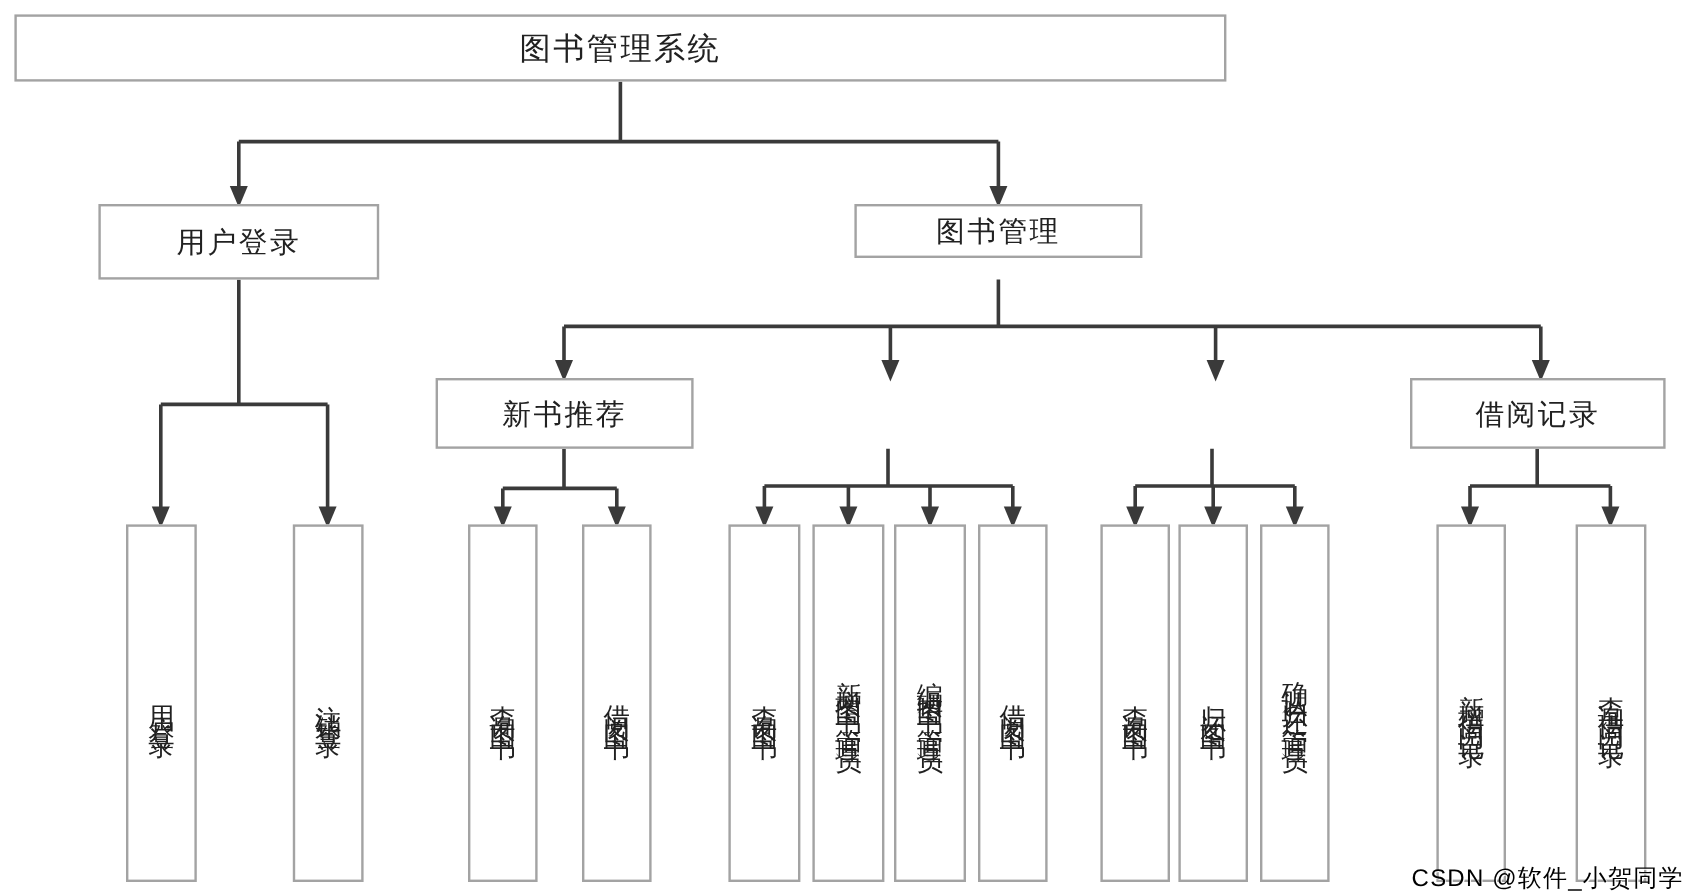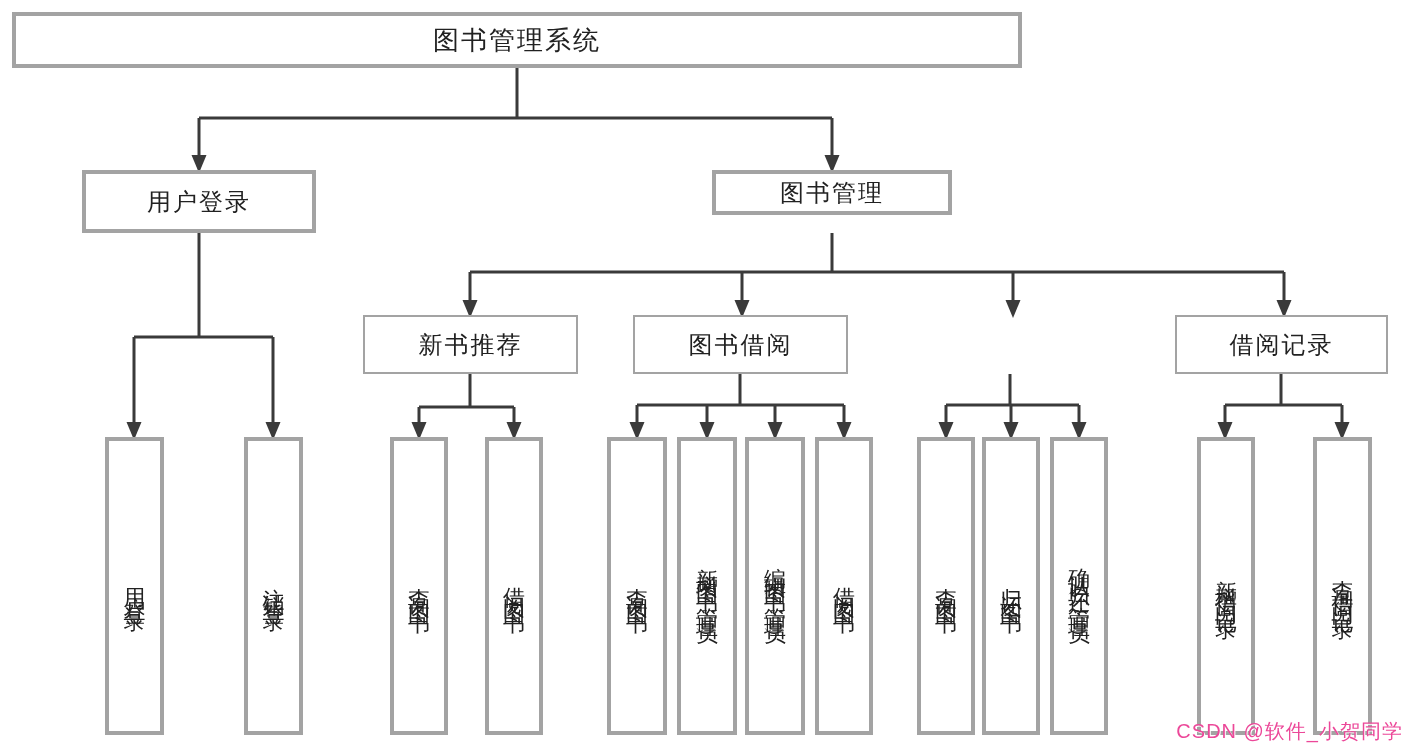--- a/index.html
+++ b/index.html
@@ -20,21 +20,21 @@
   .edge {
     stroke: #3a3a3a;
     stroke-width: 3;
     fill: none;
   }
   .arrowhead { fill: #3a3a3a; stroke: none; }
   .box {
     position: absolute;
     box-sizing: border-box;
     background: #ffffff;
-    border: 4px solid #a3a3a3;
+    border: 2px solid #a3a3a3;
     display: flex;
     align-items: center;
     justify-content: center;
     text-align: center;
   }
   .box.l3 { border-width: 2px; }
   .hlabel {
     font-size: 24px;
     letter-spacing: 2px;
     white-space: nowrap;
@@ -48,21 +48,21 @@
     letter-spacing: 8px;
     line-height: 1;
     color: #212121;
   }
   #watermark {
     position: absolute;
     right: 2px;
     bottom: 2px;
     font-size: 20px;
     letter-spacing: 1px;
-    color: #ec4899;
+    color: #000000;
     text-shadow: 1px 1px 0 #ffffff;
     white-space: nowrap;
   }
 </style>
 </head>
 <body>
 
 <div id="canvas">
 
   <svg id="connectors" viewBox="0 0 1405 747" xmlns="http://www.w3.org/2000/svg">
@@ -108,23 +108,20 @@
   <div class="box" style="left:82px; top:170px; width:234px; height:63px;">
     <span class="hlabel">用户登录</span>
   </div>
   <div class="box" style="left:712px; top:170px; width:240px; height:45px;">
     <span class="hlabel">图书管理</span>
   </div>
 
   <div class="box l3" style="left:363px; top:315px; width:215px; height:59px;">
     <span class="hlabel">新书推荐</span>
   </div>
-  <div class="box l3" style="left:633px; top:315px; width:215px; height:59px;">
-    <span class="hlabel">图书借阅</span>
-  </div>
   <div class="box l3" style="left:1175px; top:315px; width:213px; height:59px;">
     <span class="hlabel">借阅记录</span>
   </div>
 
   <div class="box" style="left:105px; top:437px; width:59px; height:298px;">
     <span class="vlabel">用户登录</span>
   </div>
   <div class="box" style="left:244px; top:437px; width:59px; height:298px;">
     <span class="vlabel">注销登录</span>
   </div>

